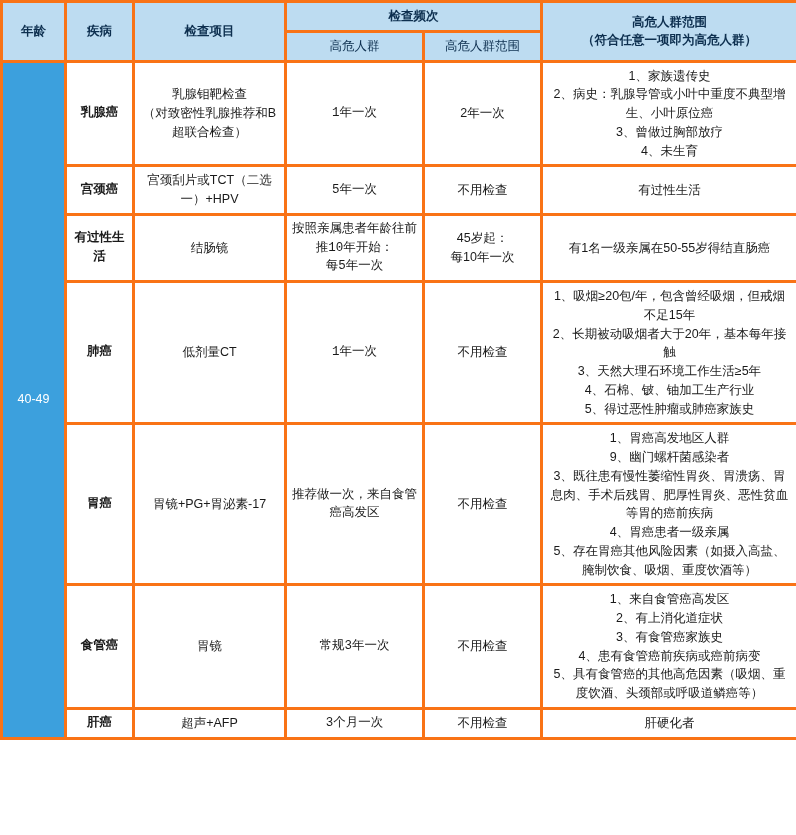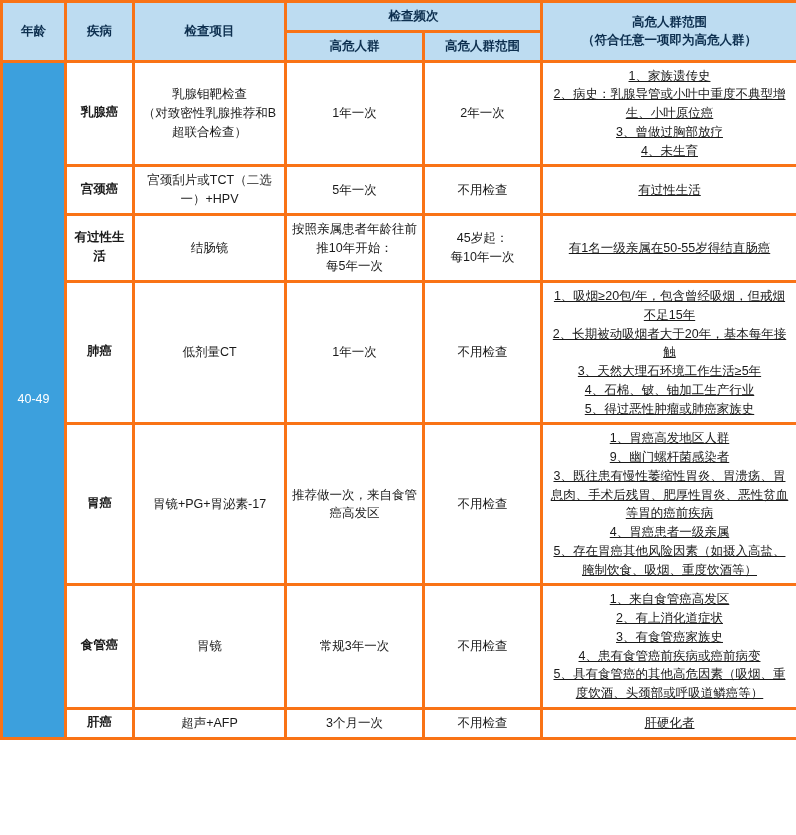--- a/index.html
+++ b/index.html
@@ -30,45 +30,44 @@
   }
   
   .hdr {
     background: #bddcf1;
     font-weight: bold;
     font-size: 13px;
     color: #0d2f4f;
   }
   .hdr-sub {
     background: #bddcf1;
-    font-weight: bold;
+    font-weight: normal;
     font-size: 12.5px;
     color: #0d2f4f;
   }
   
   .age-cell {
     background: #3ca0dd;
     color: #ffffff;
     font-weight: normal;
     font-size: 14px;
     width: 64px;
   }
   .disease-cell {
     font-weight: bold;
     font-size: 13px;
     width: 68px;
     font-family: Liberation Mono, monospace;
   }
   .item-cell { width: 136px; }
-  .freq-cell { width: 132px; }
+  .freq-cell { width: 132px; font-family: Liberation Mono, monospace; }
   .nonfreq-cell { width: 110px; }
   .risk-cell {
     width: 218px;
     text-align: center;
-    text-decoration: underline;
   }
   .risk-cell.tight {
     line-height: 1.55;
   }
   .cell-text {
     display: block;
     white-space: pre-line;
   }
   col.c-age { width: 64px; }
   col.c-disease { width: 68px; }

